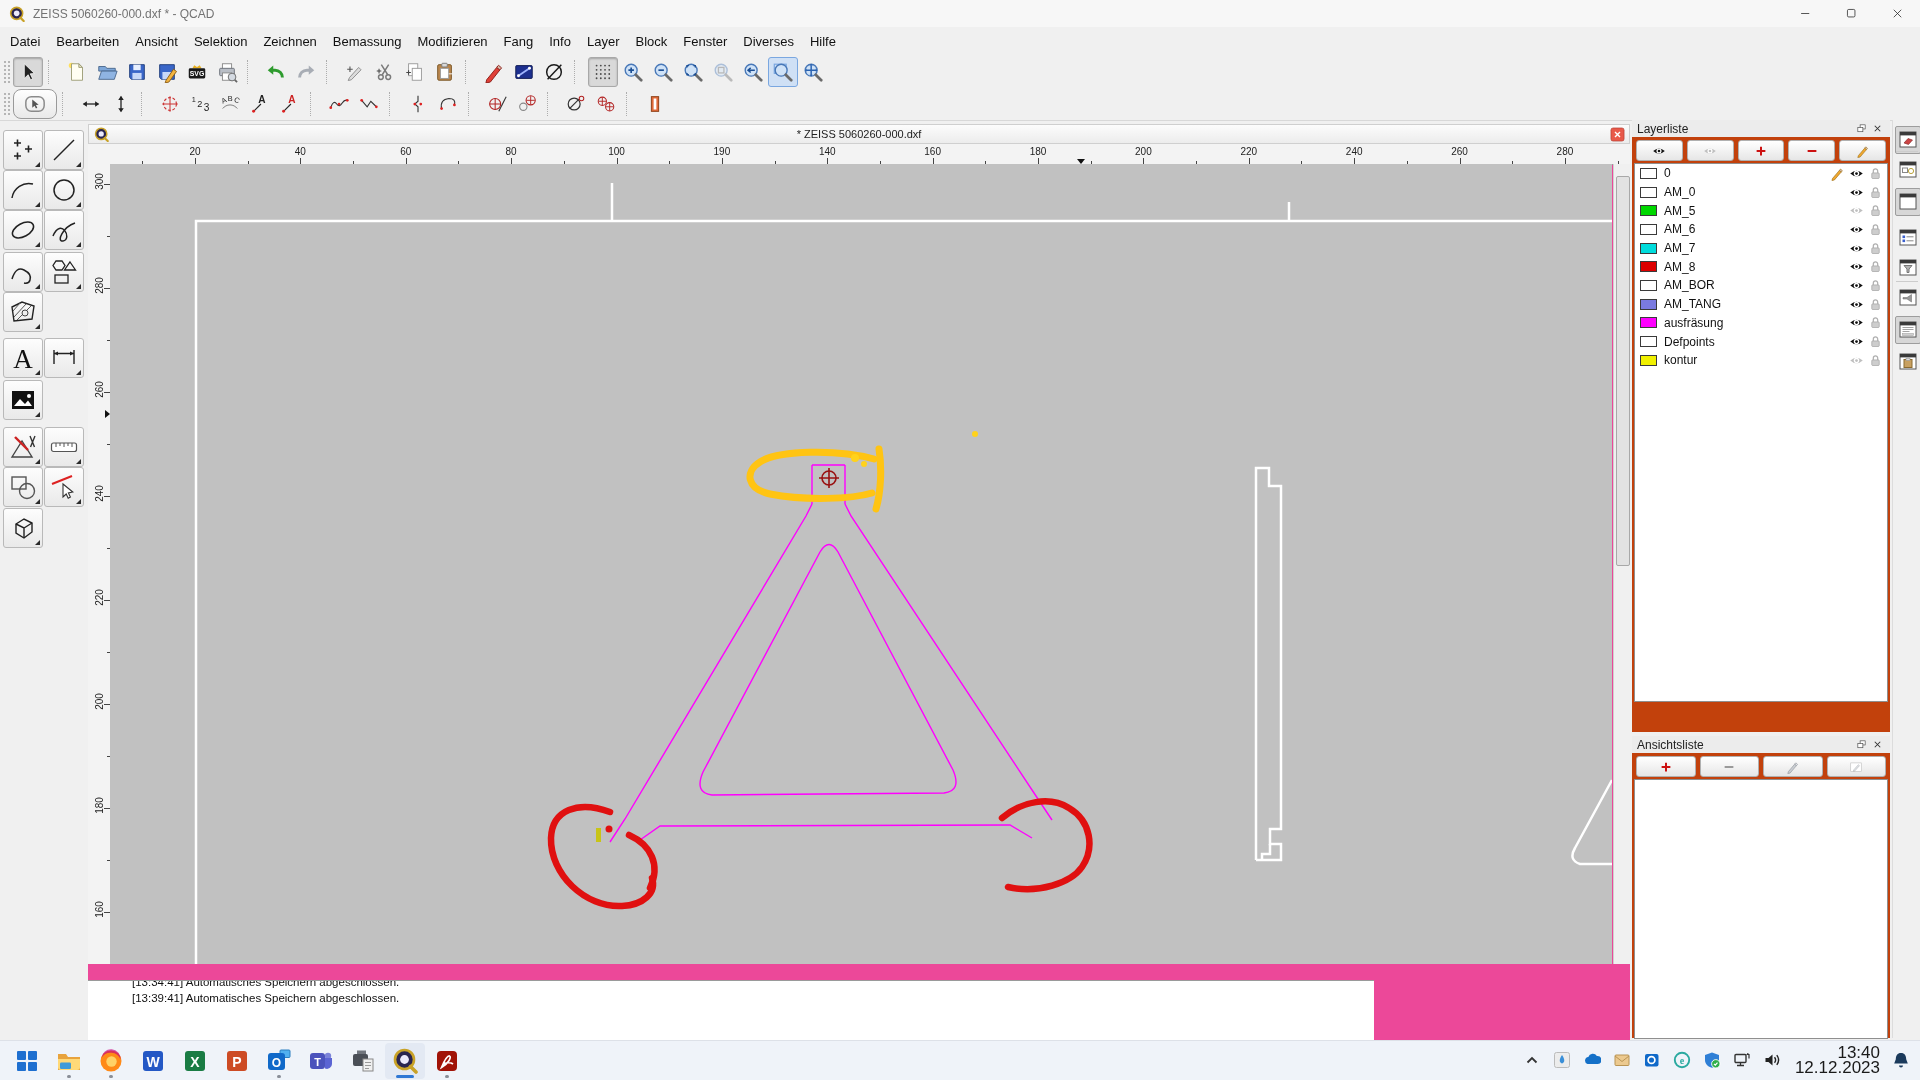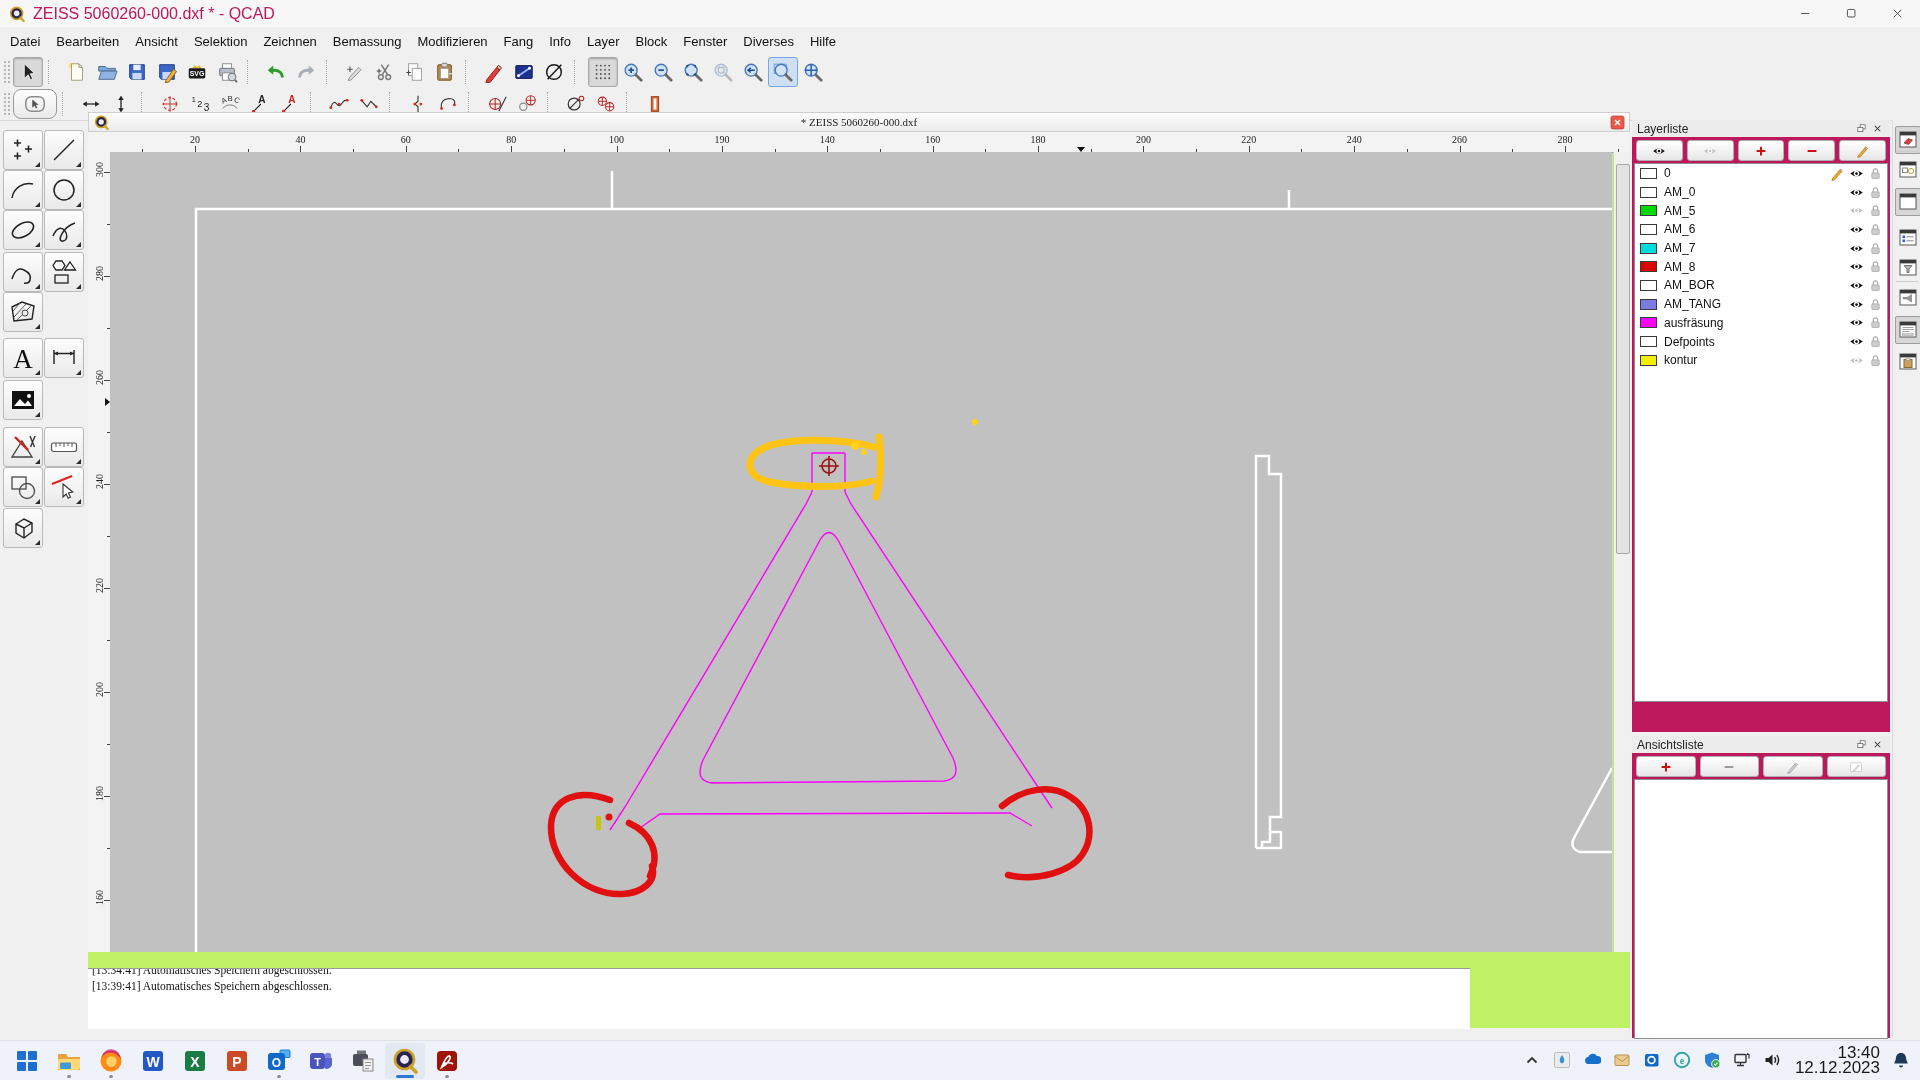--- a/index.html
+++ b/index.html
@@ -4,21 +4,21 @@
 <style>
   html,body{margin:0;padding:0;}
   body{width:1920px;height:1080px;position:relative;overflow:hidden;background:#f0f0f0;
        font-family:"Liberation Sans",sans-serif;color:#111;-webkit-font-smoothing:antialiased;}
   .abs{position:absolute;}
   svg{display:block;}
 
   
   #titlebar{left:0;top:0;width:1920px;height:27px;background:#f7f7f7;border-bottom:1px solid #e3e3e3;display:flex;align-items:center;}
   #titlebar .appicon{width:16px;height:16px;margin:0 8px 0 9px;}
-  #titlebar .title{font-size:16px;color:#be185d;}
+  #titlebar .title{font-size:12px;color:#737373;}
   #wincontrols{position:absolute;right:0;top:0;height:27px;display:flex;}
   .winbtn{width:46px;height:27px;display:flex;align-items:center;justify-content:center;}
   .winbtn svg{width:15px;height:15px;}
 
   #menubar{left:0;top:27px;width:1920px;height:28px;background:#f0f0f0;display:flex;align-items:center;padding-left:2px;box-sizing:border-box;}
   .menuitem{font-size:13px;padding:4px 8px;color:#111;}
 
   
   #toolbar1{left:0;top:55px;width:1920px;height:33px;background:#f0f0f0;display:flex;align-items:center;border-bottom:1px solid #e2e2e2;}
   #toolbar2{left:0;top:88px;width:1920px;height:32px;background:#f0f0f0;display:flex;align-items:center;border-bottom:1px solid #d8d8d8;}
@@ -31,39 +31,39 @@
   .tsep{width:9px;height:24px;border-left:1px dotted #adadad;margin:0 4px 0 5px;flex:none;}
   .thandle{width:7px;height:24px;margin:0 3px;flex:none;background:radial-gradient(#b5b5b5 1px,transparent 1.2px);background-size:4px 4px;}
 
   
   #toolbox{left:0;top:122px;width:88px;height:856px;background:#f0f0f0;}
   .tool{position:absolute;width:38px;height:38px;border:1px solid #b9b9b9;border-radius:3px;background:linear-gradient(#fdfdfd,#e9e9e9);display:flex;align-items:center;justify-content:center;}
   .tool svg{width:30px;height:30px;}
   .tool::after{content:"";position:absolute;right:2px;bottom:2px;border-left:5px solid transparent;border-bottom:5px solid #2a2a2a;}
 
   
-  #mdi{left:88px;top:112px;width:1542px;height:916px;background:#bef264;font-family:Liberation Serif, serif;}
+  #mdi{left:88px;top:124px;width:1542px;height:916px;background:#ec4899;}
   #mdititle{position:absolute;left:0;top:0;width:1542px;height:20px;background:linear-gradient(#fcfcfc,#ececec);border:1px solid #cfcfcf;box-sizing:border-box;display:flex;align-items:center;}
   #mdititle .dtitle{position:absolute;left:0;right:0;text-align:center;font-size:11px;color:#222;}
   #hruler{position:absolute;left:22px;top:20px;width:1520px;height:20px;background:#f3f3f3;border-bottom:1px solid #9a9a9a;overflow:hidden;}
   #vruler{position:absolute;left:0;top:40px;width:22px;height:800px;background:#f3f3f3;border-right:1px solid #9a9a9a;overflow:hidden;}
   #rcorner{position:absolute;left:0;top:20px;width:22px;height:20px;background:#f3f3f3;}
   .rlab{position:absolute;font-size:10px;color:#222;}
   .rtick{position:absolute;background:#444;width:1px;}
   .vtick{position:absolute;background:#444;height:1px;}
   #canvas{position:absolute;left:22px;top:40px;width:1502px;height:800px;background:#c1c1c1;overflow:hidden;}
   #vscroll{position:absolute;left:1525px;top:40px;width:17px;height:800px;background:#f0f0f0;border-left:1px solid #d0d0d0;}
   #vscroll .thumb{position:absolute;left:2px;width:12px;border:1px solid #a8a8a8;background:#e2e2e2;border-radius:2px;}
   #hscrollzone{position:absolute;left:22px;top:840px;width:1520px;height:16px;background:#f0f0f0;}
   #gridstatus{position:absolute;right:6px;top:2px;font-size:10.5px;color:#333;}
-  #console{position:absolute;left:0;top:856px;width:1382px;height:60px;background:#fff;border-top:1px solid #9a9a9a;overflow:hidden;font-size:11.5px;line-height:15.5px;}
+  #console{position:absolute;left:0;top:856px;width:1246px;height:60px;background:#fff;border-top:1px solid #9a9a9a;overflow:hidden;font-size:11.5px;line-height:15.5px;padding-left:40px;}
   #console .clines{margin:-6px 0 0 4px;}
 
   
-  .dock{background:#be185d;}
+  .dock{background:#c2410c;}
   .dock-header{height:17px;background:#ececec;display:flex;align-items:center;font-size:12px;color:#222;padding:0 5px;}
   .dock-header .dh-title{flex:1;}
   .dock-hbtn{width:16px;height:14px;display:flex;align-items:center;justify-content:center;}
   .dock-hbtn svg{width:11px;height:11px;}
   .dock-toolbar{display:flex;padding:3px 2px 2px 2px;}
   .dock-btn{flex:1;height:19px;margin:0 2px;border:1px solid #b0b0b0;border-radius:3px;background:linear-gradient(#fff,#e6e6e6);display:flex;align-items:center;justify-content:center;}
   .dock-btn svg{width:14px;height:14px;}
   .dock-list{background:#fff;border:1px solid #8f8f8f;margin:0 2px;overflow:hidden;}
   .lrow{height:18.7px;display:flex;align-items:center;font-size:12px;}
   .lrow .swatch{width:15px;height:9px;border:1px solid #3a3a3a;margin:0 7px 0 5px;flex:none;}

